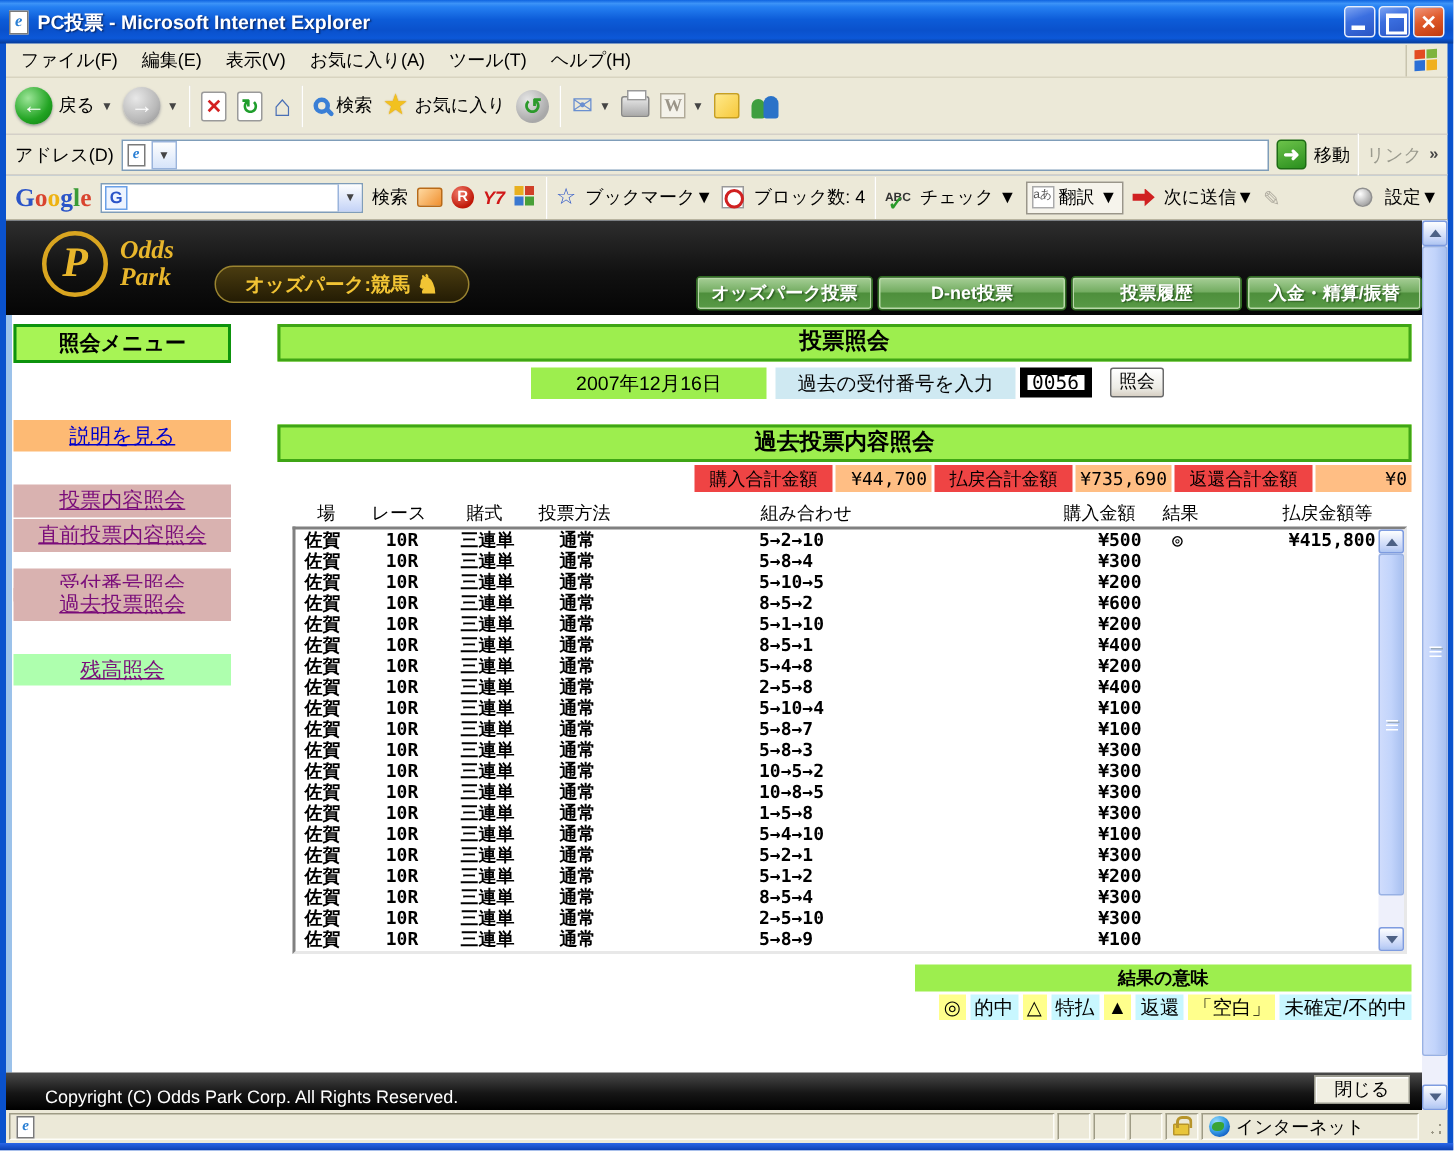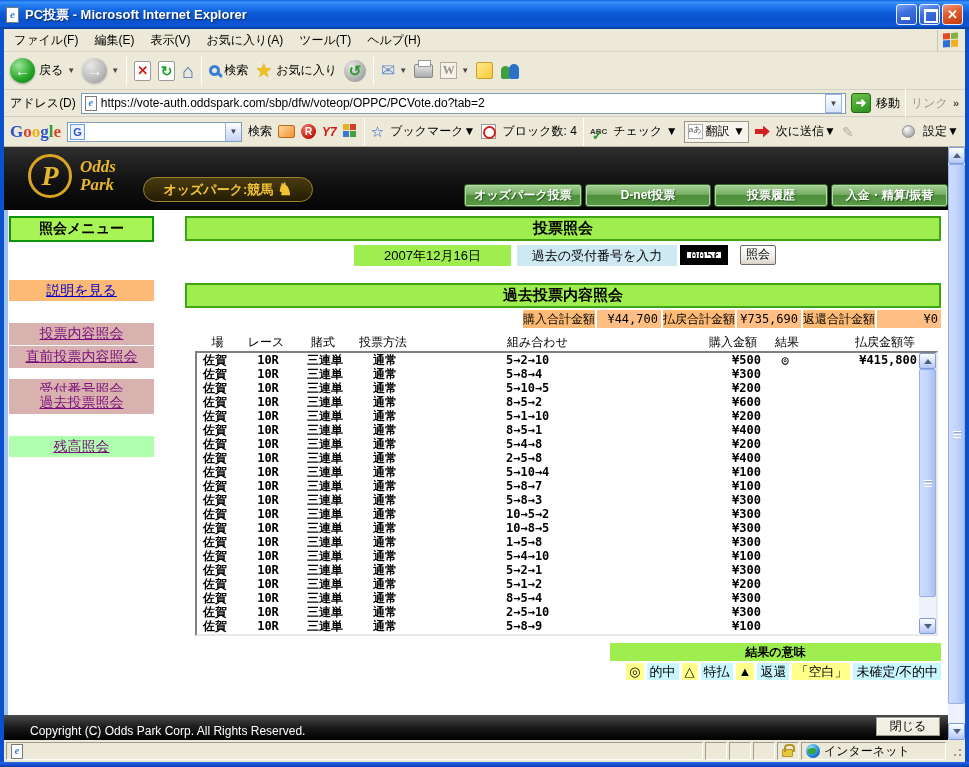--- a/index.html
+++ b/index.html
@@ -122,26 +122,26 @@
   .slink.blue { color:#0000cc; }
   .slink.purple { color:#7a0d7a; }
 
   
   .main { position:absolute; left:181px; top:0; width:757px; height:505px; }
   .gbar { position:absolute; left:0; width:756px; height:25px; background:#9dee4e; border:2px solid #3fa515; text-align:center; font-weight:bold; font-size:15px; line-height:20px; color:#000; }
   .gbar.b1 { top:6px; } .gbar.b2 { top:73px; }
   .ctl { position:absolute; height:21px; font-size:13px; line-height:21px; text-align:center; }
   .ctl.date { top:35px; left:169px; width:157px; background:#9dee4e;text-align:center; }
   .ctl.rcpt { top:35px; left:332px; width:160px; background:#cfe9f2; }
-  .rin { position:absolute; top:35px; left:495px; width:48px; height:20px; border:7px solid #000000; font-size:13px; padding:0 3px; font-family:"DejaVu Sans Mono", monospace; }
+  .rin { position:absolute; top:35px; left:495px; width:48px; height:20px; border:5px solid #000000; font-size:13px; padding:0 3px; font-family:"DejaVu Sans Mono", monospace; }
   .qbtn { position:absolute; top:35px; left:555px; width:36px; height:20px; font-size:12px;
     background:linear-gradient(#fff,#ecebe5 70%,#d8d0c4); border:1px solid #6a6a6a; border-radius:2px; line-height:17px; text-align:center; }
 
   .summary { position:absolute; top:100px; left:0; width:756px; height:18px; display:flex; justify-content:flex-end; gap:2px; font-size:12px; }
-  .sum-label { width:72px; background:#fdba74; text-align:center; line-height:18px; }
+  .sum-label { width:92px; background:#ef4444; text-align:center; line-height:18px; }
   .sum-value { width:64px; background:#ffbe84; text-align:right; line-height:18px; padding-right:3px; font-family:"DejaVu Sans Mono", monospace; }
 
   .thead { position:absolute; top:124px; left:10px; width:726px; display:grid; grid-template-columns:45px 52px 62px 58px 1fr 100px 48px 110px; font-size:12px; color:#000; }
   .thead span { text-align:center; }
   .thead .h5,.thead .h7 { text-align:right; padding-right:6px; }
 
   .tablebox { position:absolute; top:141px; left:10px; width:743px; height:285px; background:#fff; border:2px solid; border-color:#808080 #e8e8e8 #e8e8e8 #808080; display:flex; }
   .rows { width:722px; overflow:hidden; font-family:"DejaVu Sans Mono", monospace;font-weight:bold; }
   .trow { display:grid; grid-template-columns:45px 52px 62px 58px 1fr 100px 48px 110px; height:14px; line-height:14px; font-size:12px; }
   .cell { white-space:nowrap; overflow:hidden; }
@@ -261,21 +261,20 @@
     <span class="noteico"></span>
     <span class="msgico"></span>
   </div>
 
   <div class="band addressbar">
     <span class="addr-label">アドレス(D)</span>
     <span class="addr-box">
       <span class="docico" style="width:12px;height:15px;">
           <span class="e" style="font-size:10px;">e</span>
         </span>
-      <span class="addr-url">https://vote-auth.oddspark.com/sbp/dfw/voteop/OPPC/PCVote.do?tab=2</span>
       <span class="addr-drop">
           <span class="dd">▼</span>
         </span>
     </span>
     <span class="go-btn">➜</span>
     <span class="go-label">移動</span>
     <span class="sep"></span>
     <span class="links-label">リンク</span>
     <span class="chev2">»</span>
   </div>

